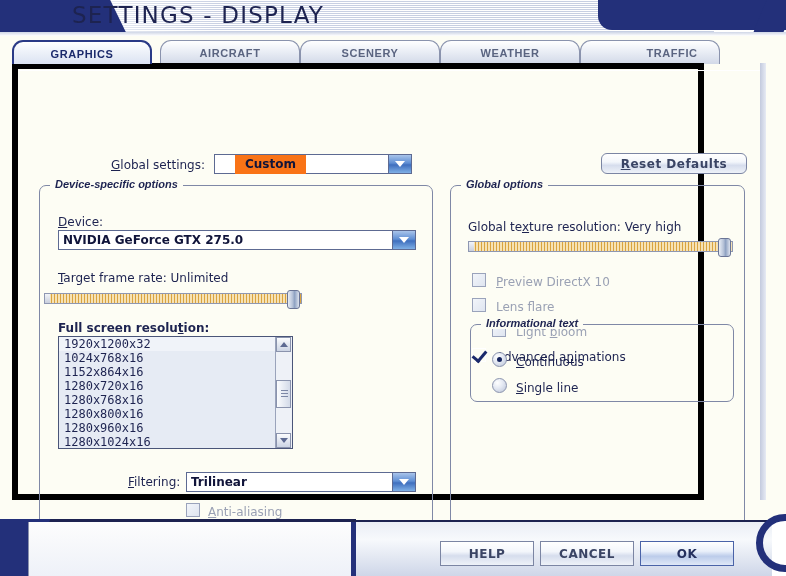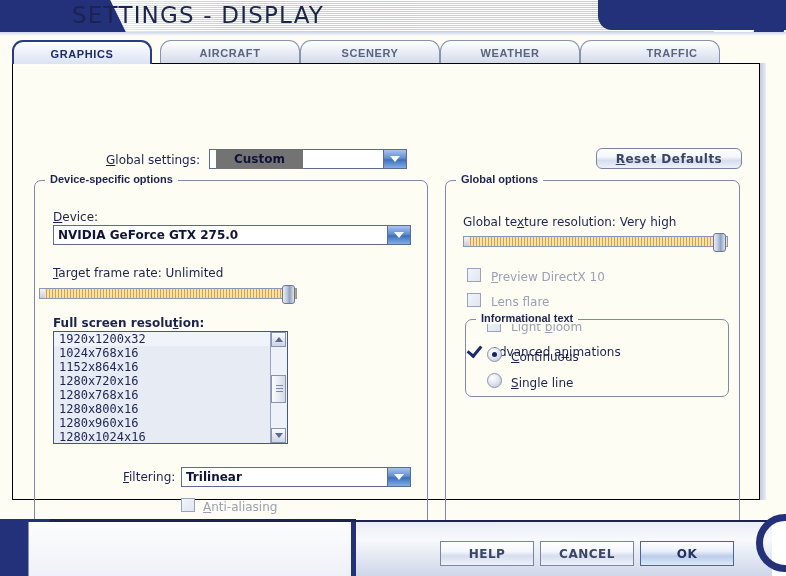--- a/index.html
+++ b/index.html
@@ -37,44 +37,44 @@
   .tab{position:absolute;top:0;height:24px;box-sizing:border-box;
       border:1px solid #8a93ad;border-bottom:none;
       border-top-left-radius:11px;border-top-right-radius:11px;
       background:linear-gradient(to bottom,#ffffff 0%,#e9edf5 48%,#d2d9e8 100%);
       color:#5a6480;font-size:11px;font-weight:bold;letter-spacing:0.6px;
       text-align:center;line-height:24px;overflow:hidden;}
   .tab.active{border:2px solid #2a3a86;border-bottom:none;color:#1b2a6b;
       background:linear-gradient(to bottom,#ffffff 0%,#eff3fa 40%,#dbe3f2 100%);z-index:5;}
 
   
-  .panel{position:absolute;left:12px;top:63px;width:748px;height:437px;
-     box-sizing:border-box;border:1px solid #000000;background:#fdfdf4;}
+  .panel{position:absolute;left:12px;top:63px;width:692px;height:437px;
+     box-sizing:border-box;border:6px solid #000000;background:#fdfdf4;}
   .panel-inner-hl{position:absolute;left:1px;top:1px;width:744px;height:1px;background:#ffffff;}
   .panel-rightstripe{position:absolute;left:760px;top:63px;width:6px;height:437px;
      background:linear-gradient(to right,#c3cadd,#e7ebf4);}
 
   
-  .group{position:absolute;box-sizing:border-box;border:1px solid #7f88a6;border-radius:7px;}
+  .group{position:absolute;box-sizing:border-box;border:1px solid #7f88a6;border-radius:7px;font-style:italic;}
   .group-title{position:absolute;top:-8px;left:10px;background:#fdfdf4;padding:0 5px;
      font-size:11px;font-weight:bold;color:#1d2350;white-space:nowrap;}
 
   
   .lbl{position:absolute;font-size:12px;color:#1d2350;white-space:nowrap;
      font-family:"DejaVu Sans", sans-serif;}
   .lbl.dim{color:#9aa1b4;}
   .u{text-decoration:underline;}
 
   
   .combo{position:absolute;height:20px;box-sizing:border-box;
      border:1px solid #5d6party;border:1px solid #5d6a92;background:#ffffff;}
   .combo .val{position:absolute;left:4px;top:0;height:19px;line-height:19px;
      font-size:12px;font-weight:bold;color:#10143a;font-family:"DejaVu Sans", sans-serif;
      white-space:nowrap;}
-  .combo .val.sel{background:#737373;padding:0 18px;left:6px;}
+  .combo .val.sel{background:#f97316;padding:0 10px;left:20px;}
   .combo .arrow{position:absolute;right:0;top:0;width:22px;height:18px;
      background:linear-gradient(to bottom,#a9c4ea 0%,#5f8fd4 45%,#3f6fbe 55%,#7fb0e6 100%);
      border-left:1px solid #5d6a92;}
   .combo .arrow:after{content:"";position:absolute;left:6px;top:6px;
      border-left:5px solid transparent;border-right:5px solid transparent;
      border-top:6px solid #ffffff;}
 
   
   .slider{position:absolute;height:14px;}
   .slider .track{position:absolute;left:0;top:2px;width:100%;height:11px;box-sizing:border-box;

